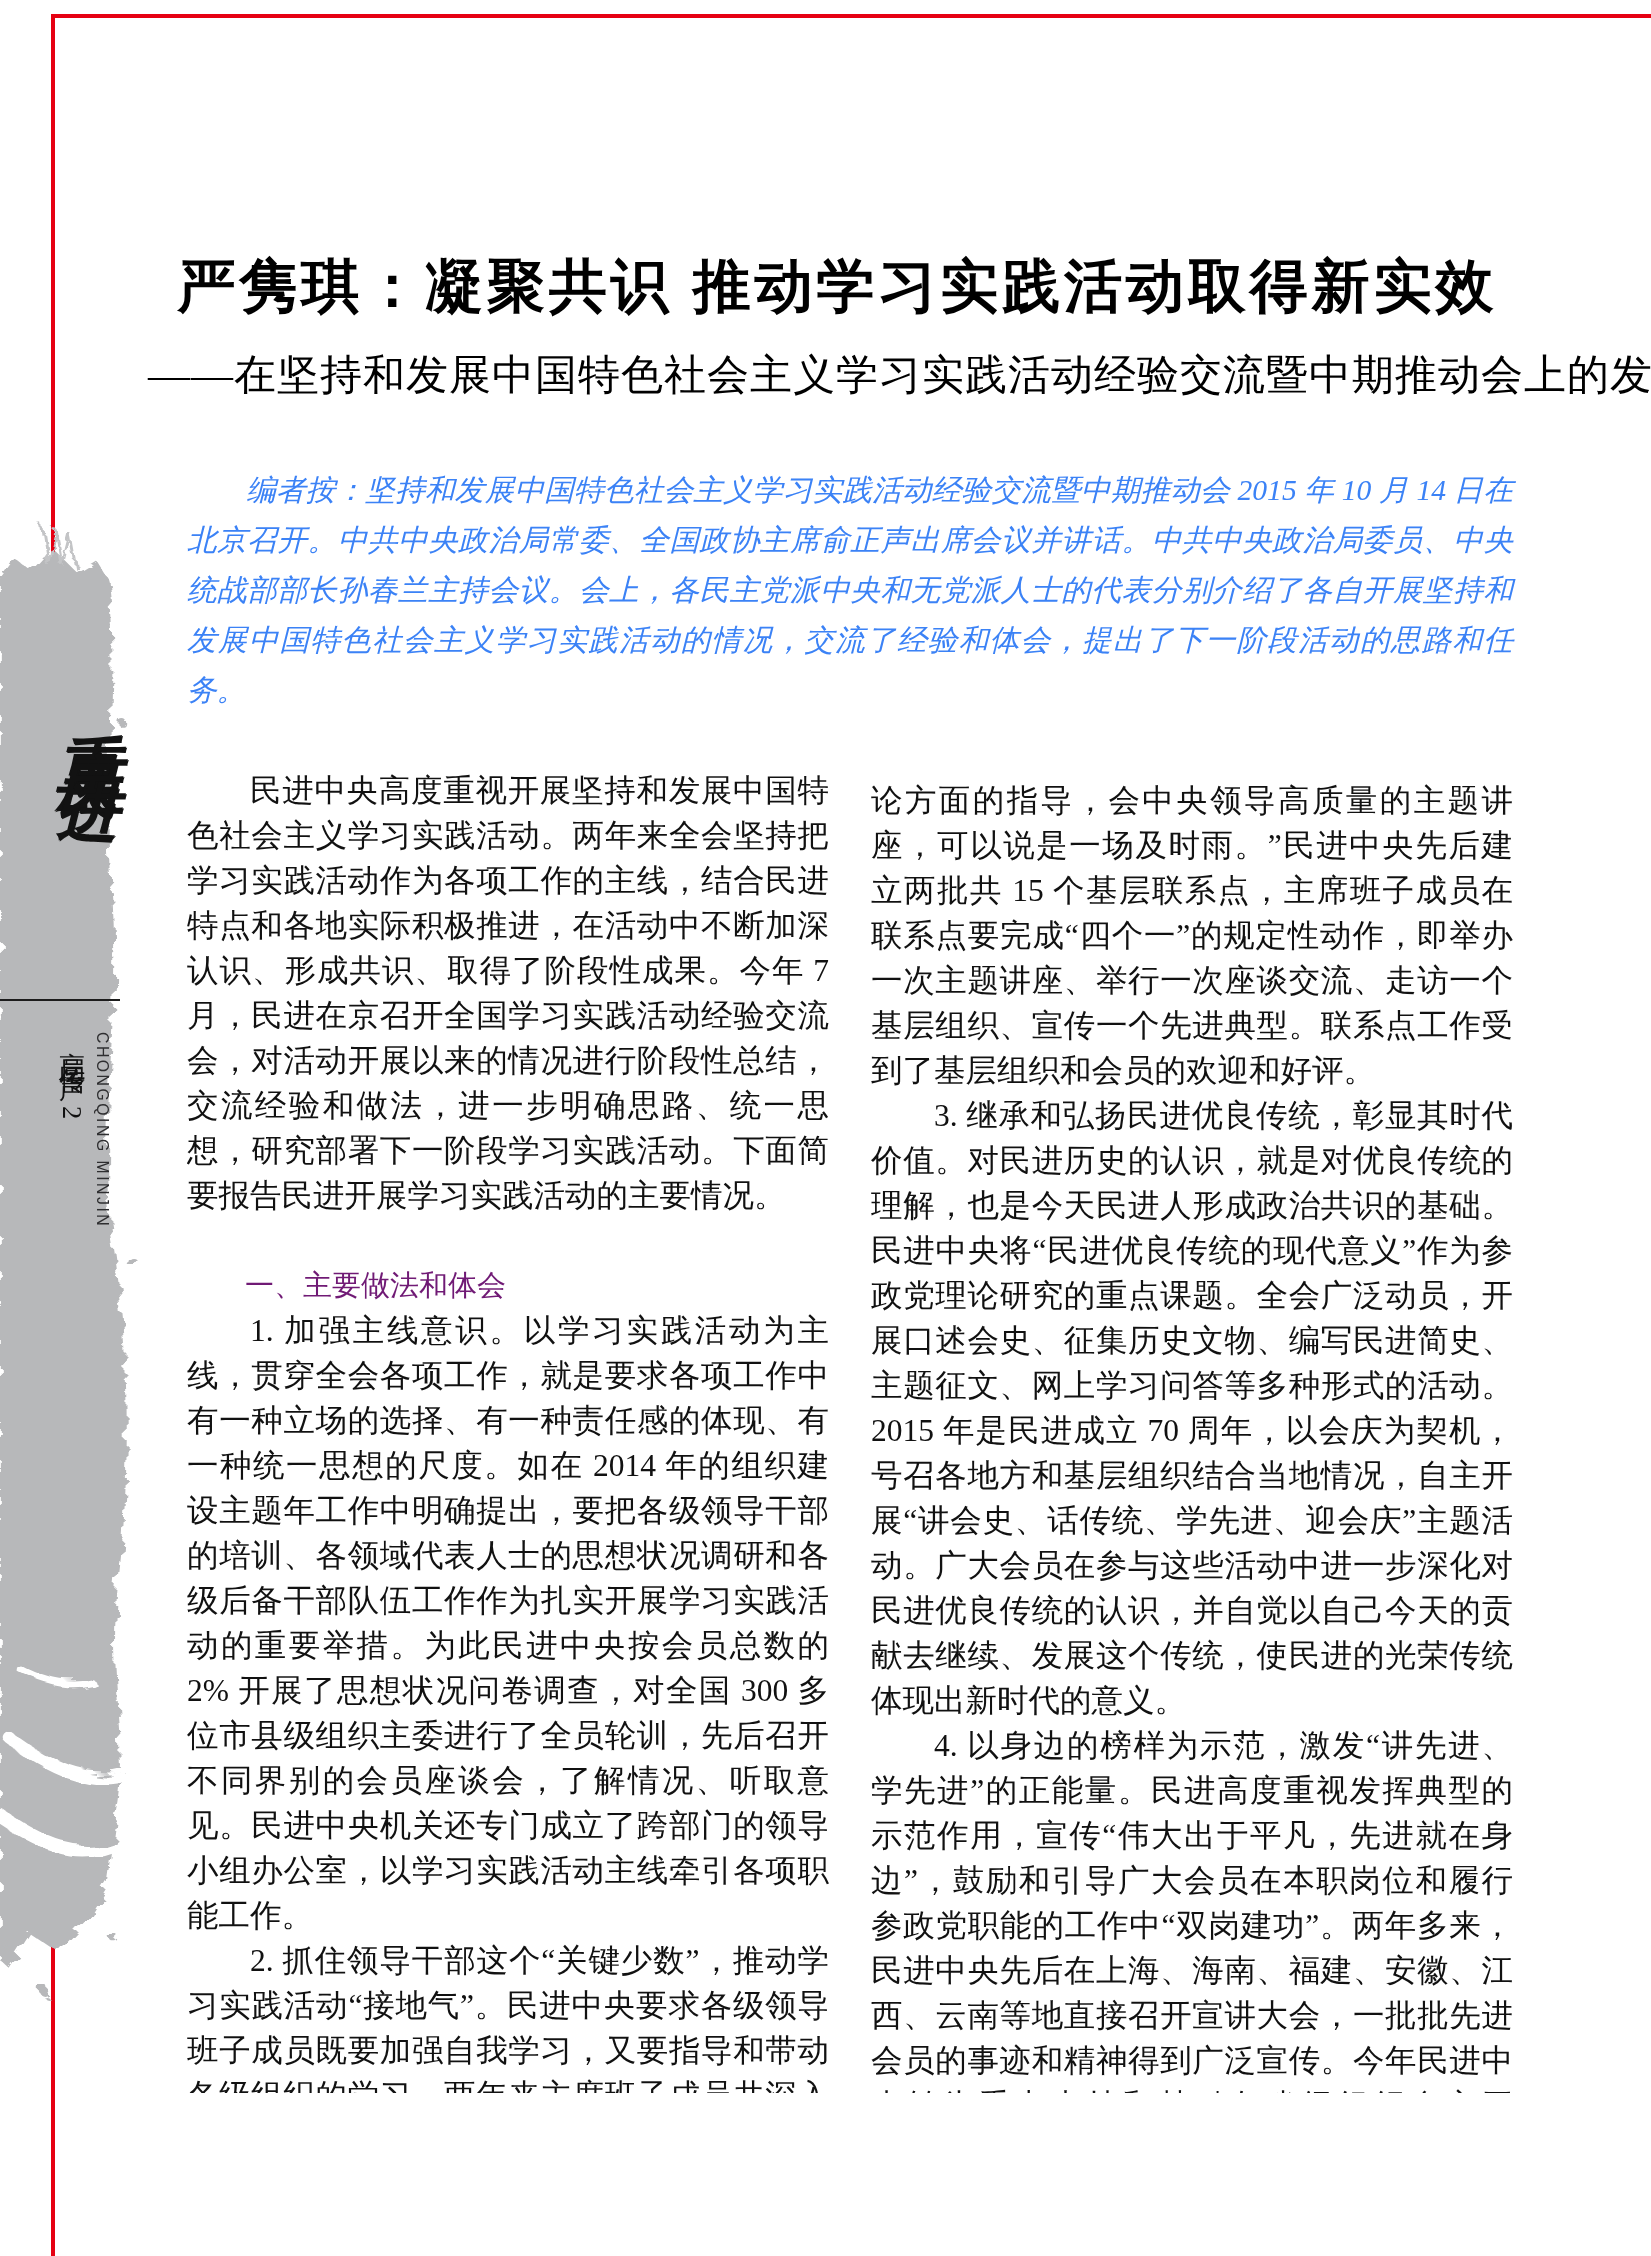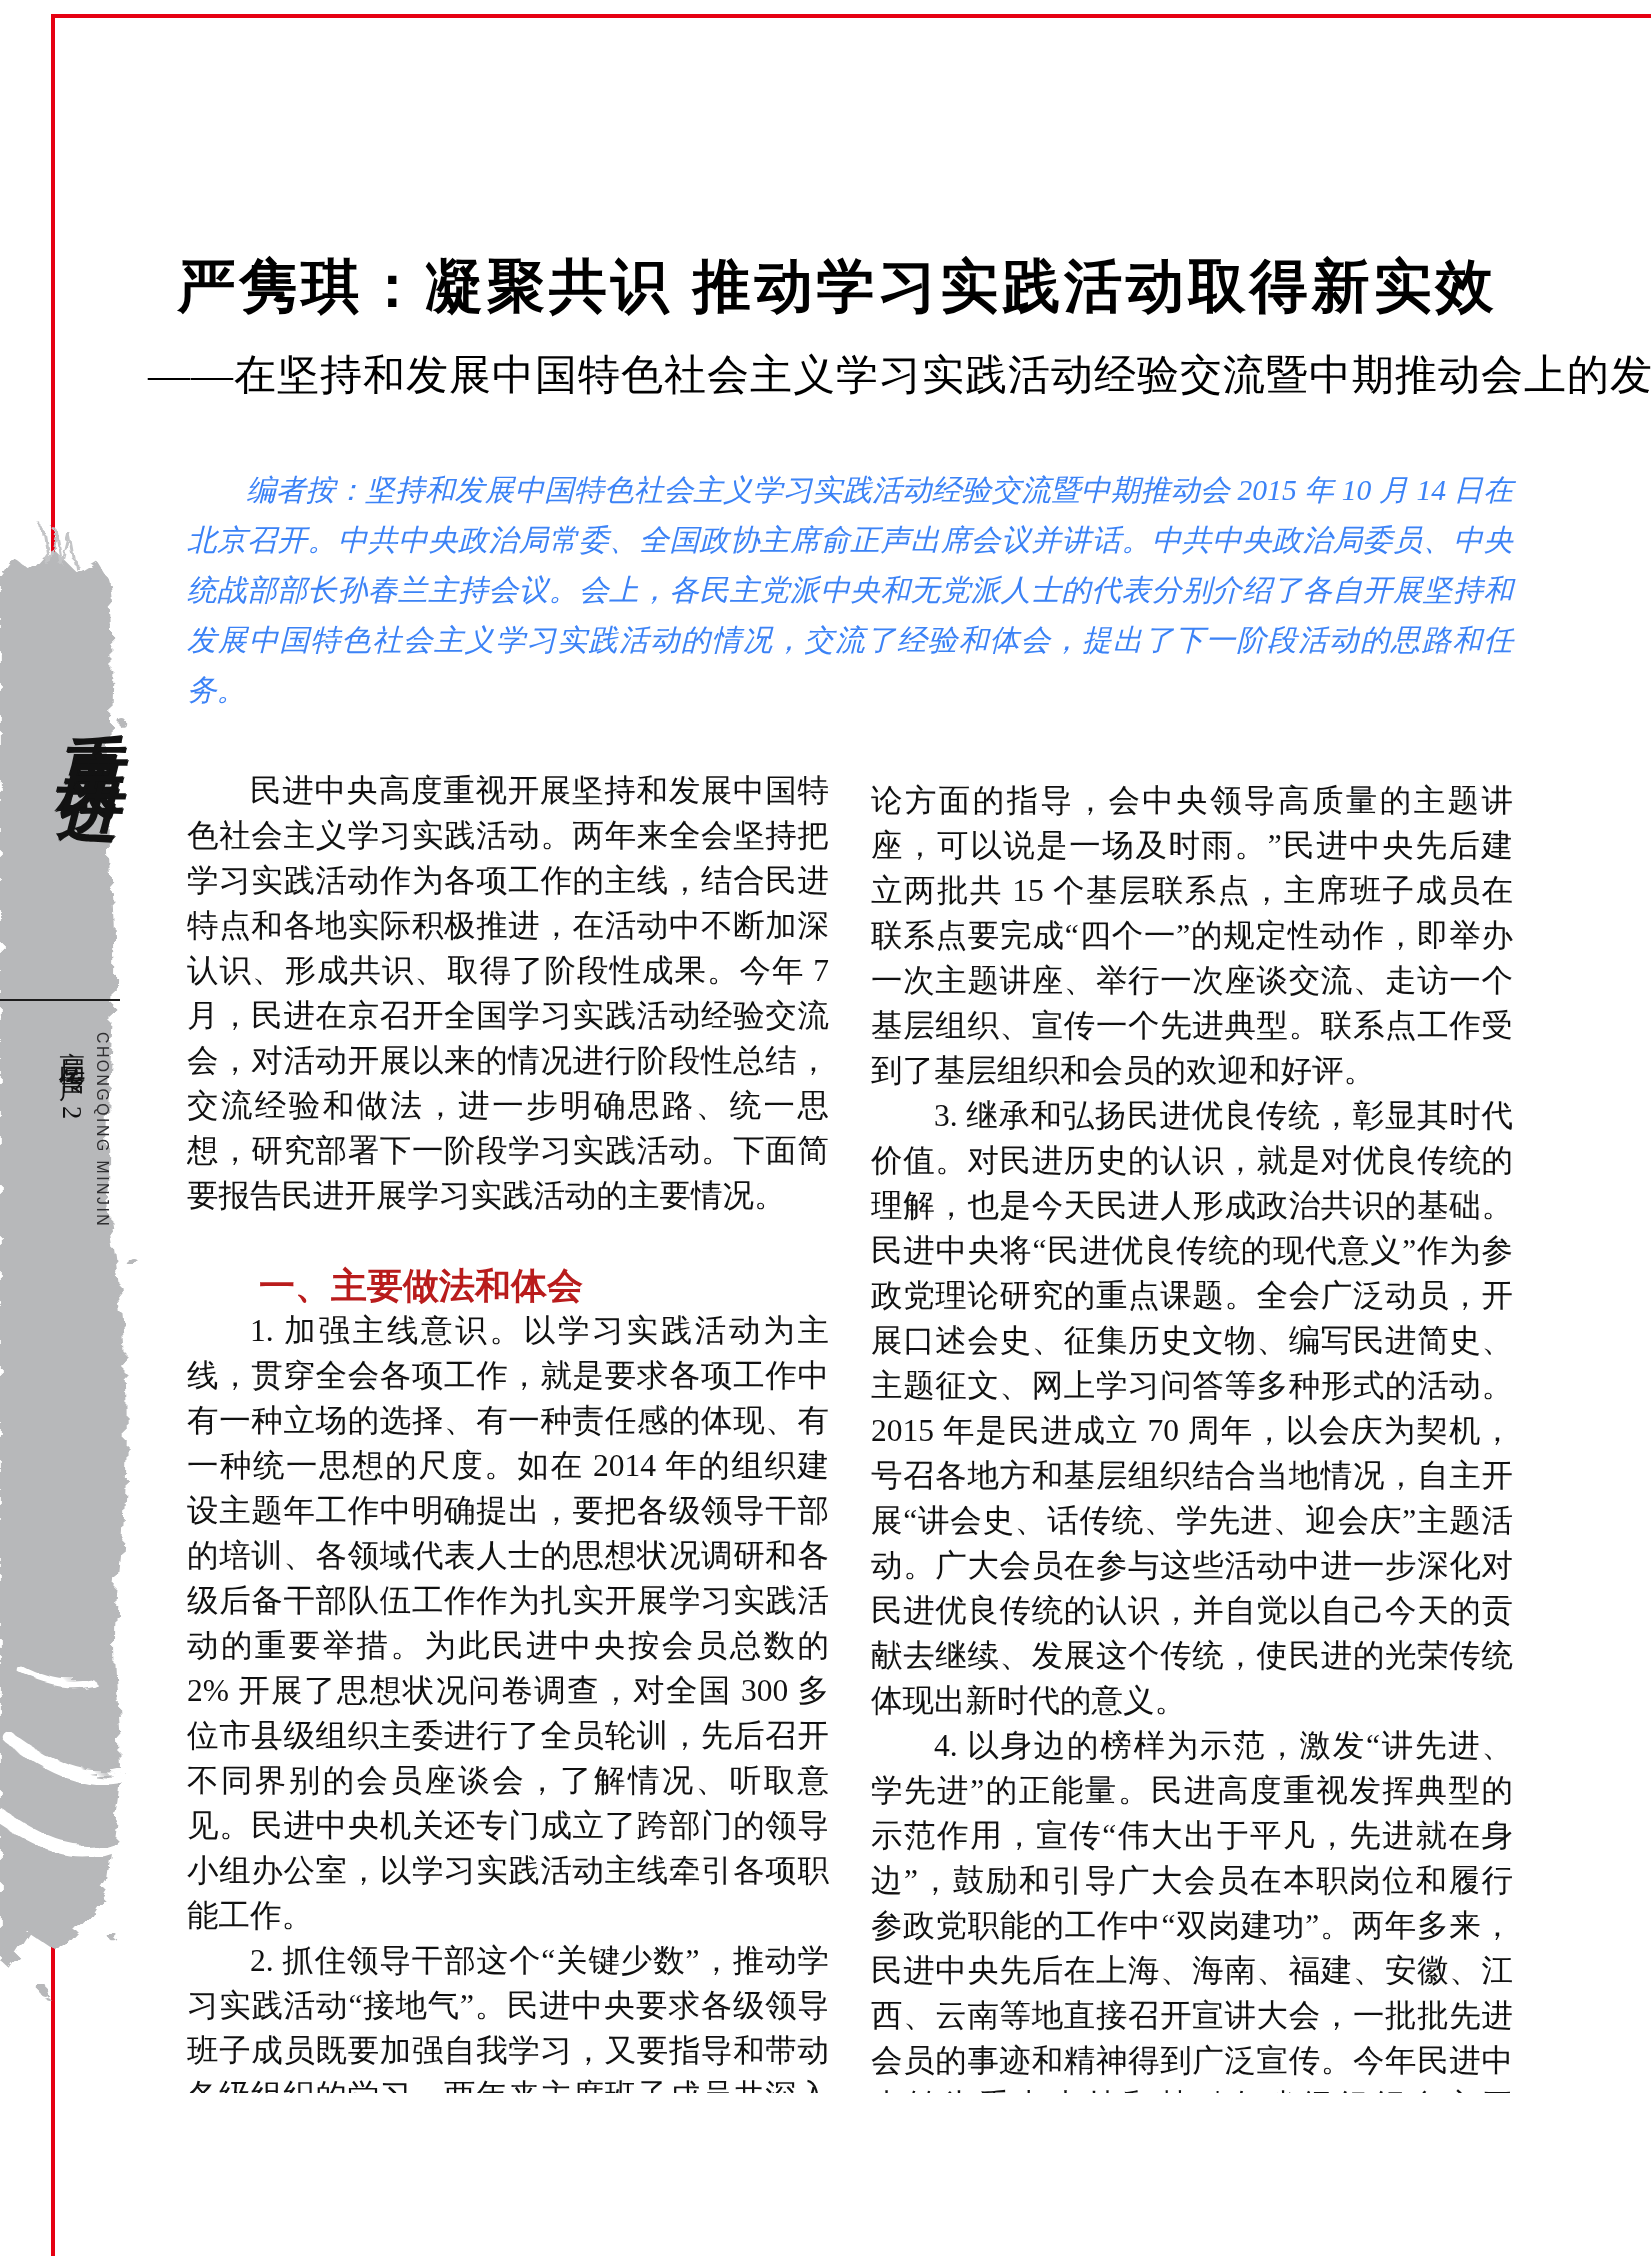--- a/index.html
+++ b/index.html
@@ -115,24 +115,24 @@
     overflow: hidden;
   }
   .col-left  { left: 187px; }
   .col-right { left: 871px; }
   .body-col p { text-indent: 2em; }
   .body-col p.no-indent { text-indent: 0; margin-top: 10px; }
   .section-heading {
     margin-top: 45px;            
     text-indent: 2em;
     font-family: "Liberation Sans", "DejaVu Sans", sans-serif;
-    font-weight: bold;
-    font-size: 36px;
+    font-weight: normal;
+    font-size: 29px;
     line-height: 45px;
-    color: #b91c1c;
+    color: #701a75;
   }
 </style>
 </head>
 <body>
 
 <div id="page">
 
   <div class="rule-top" style="background: rgb(230, 0, 18);"></div>
   <div class="rule-left" style="background: rgb(230, 0, 18);"></div>
 

